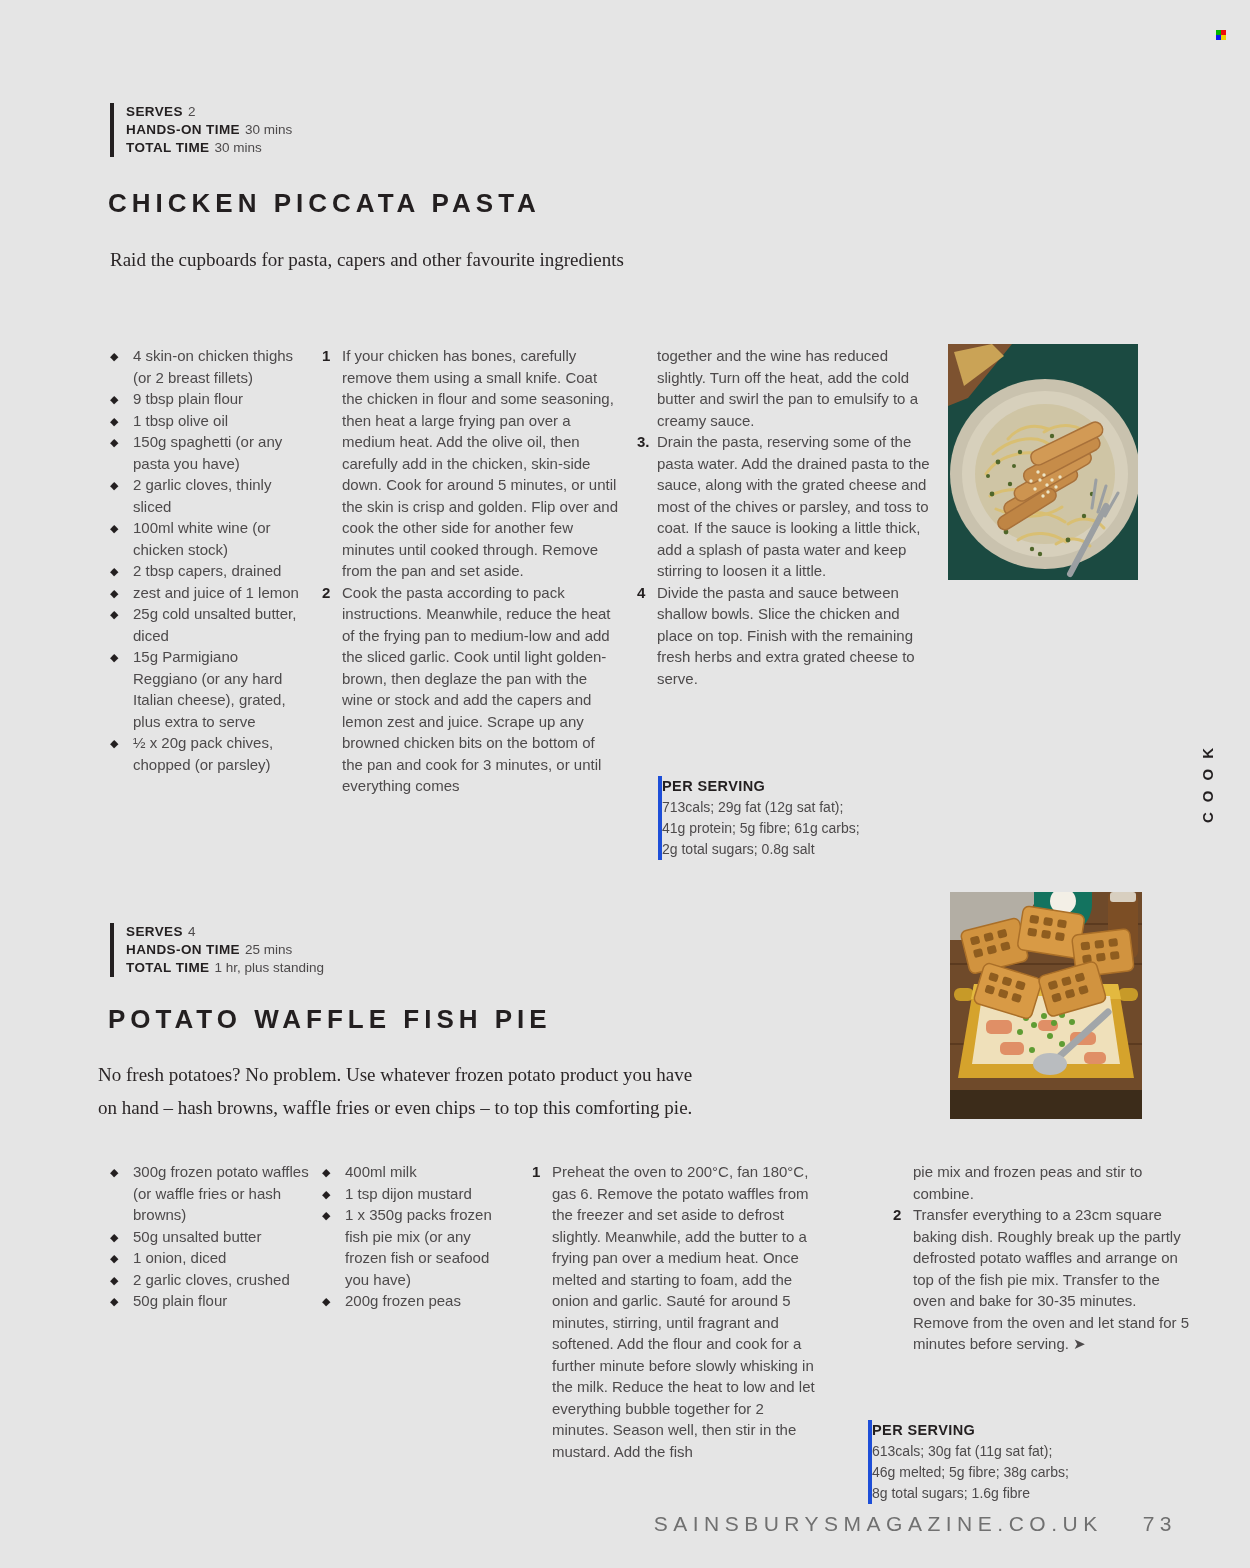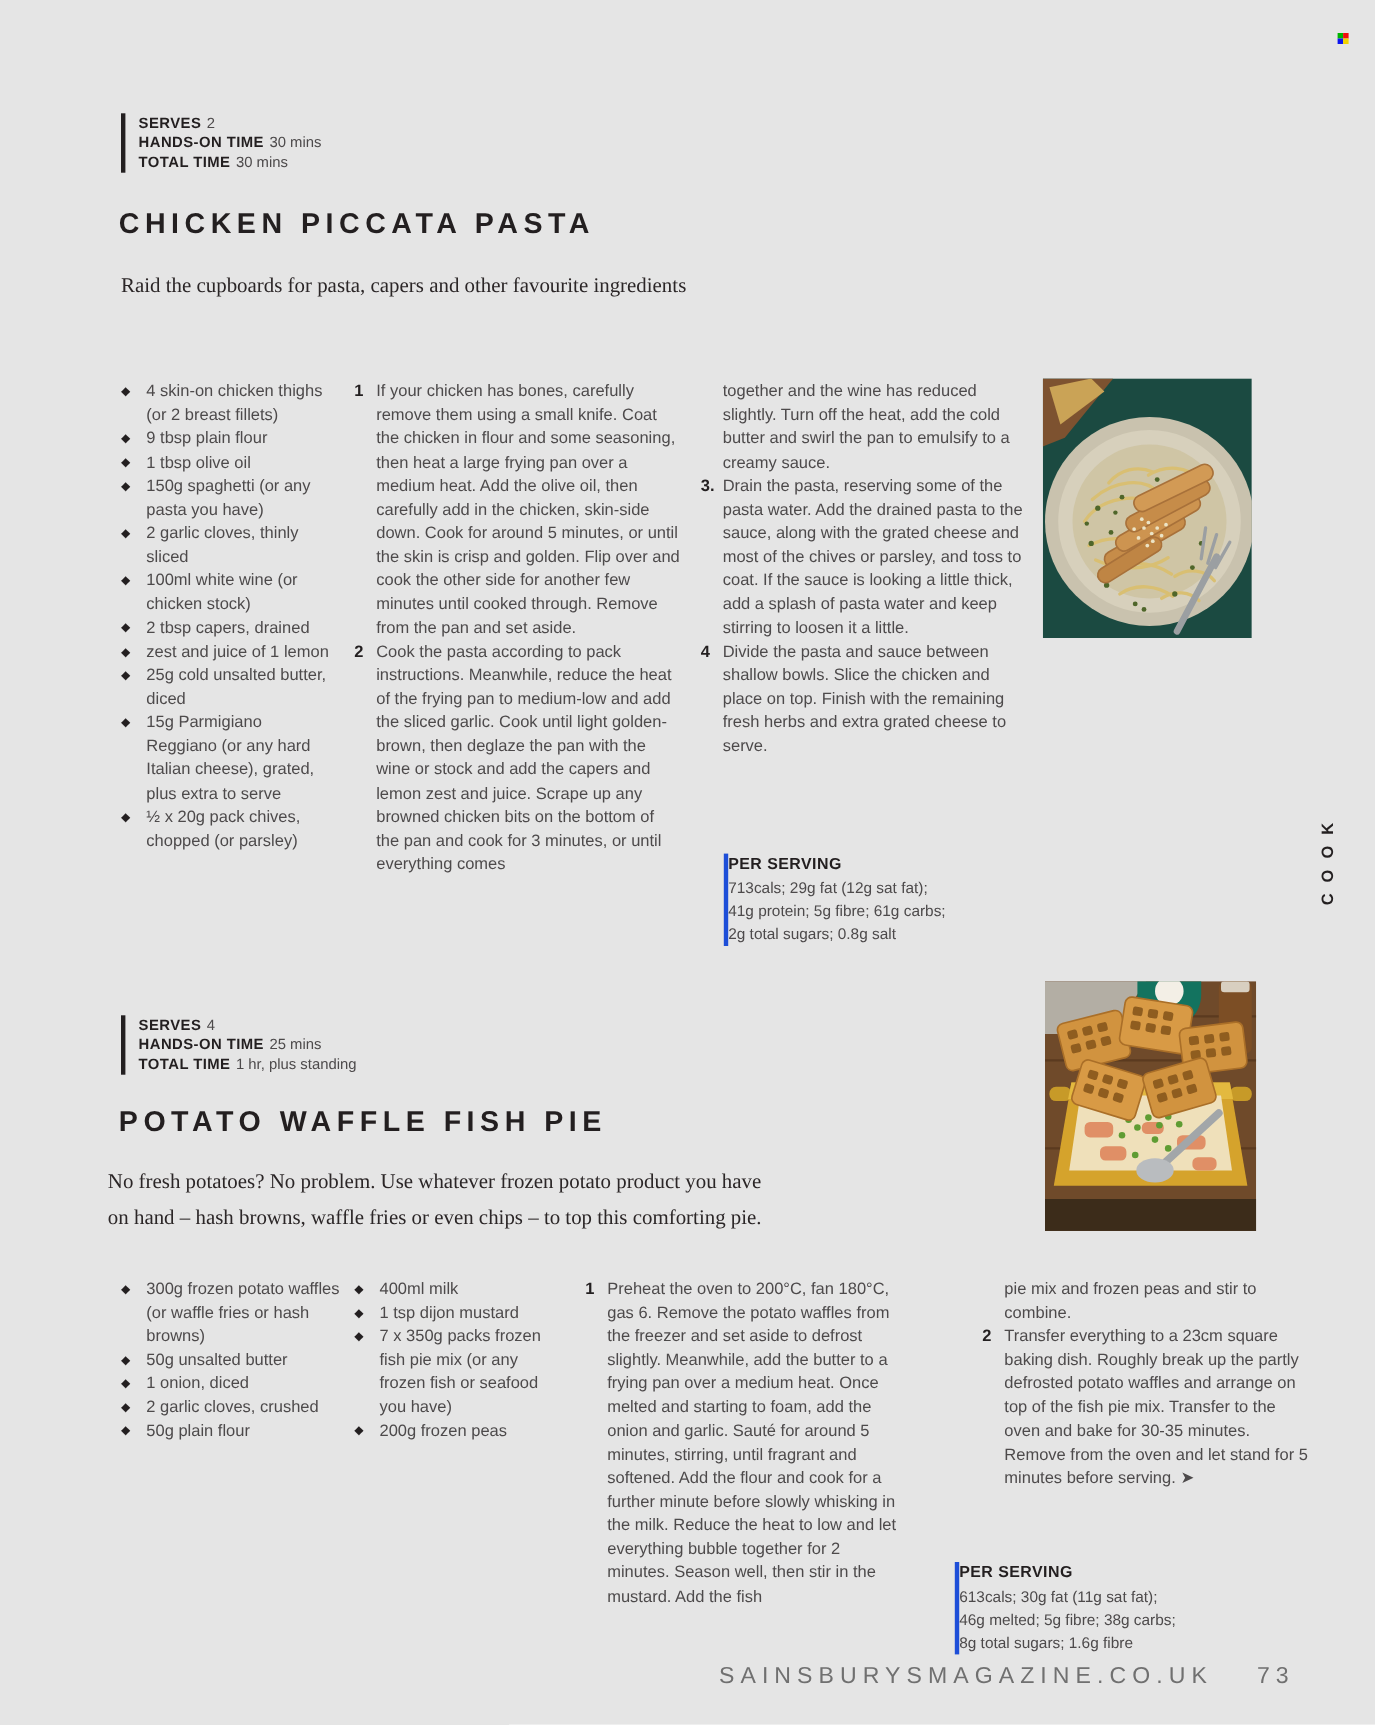--- a/index.html
+++ b/index.html
@@ -200,21 +200,21 @@
     <li class="ing"><span class="bullet">◆</span><span>300g frozen potato waffles (or waffle fries or hash browns)</span></li>
     <li class="ing"><span class="bullet">◆</span><span>50g unsalted butter</span></li>
     <li class="ing"><span class="bullet">◆</span><span>1 onion, diced</span></li>
     <li class="ing"><span class="bullet">◆</span><span>2 garlic cloves, crushed</span></li>
     <li class="ing"><span class="bullet">◆</span><span>50g plain flour</span></li>
   </ul>
 
   <ul class="ing-col" style="left:322px;top:1161px;width:178px;">
     <li class="ing"><span class="bullet">◆</span><span>400ml milk</span></li>
     <li class="ing"><span class="bullet">◆</span><span>1 tsp dijon mustard</span></li>
-    <li class="ing"><span class="bullet">◆</span><span>7 x 350g packs frozen fish pie mix (or any frozen fish or seafood you have)</span></li>
+    <li class="ing"><span class="bullet">◆</span><span>1 x 350g packs frozen fish pie mix (or any frozen fish or seafood you have)</span></li>
     <li class="ing"><span class="bullet">◆</span><span>200g frozen peas</span></li>
   </ul>
 
   <div class="m-col" style="left:532px;top:1161px;width:292px;">
     <div class="step"><span class="step-num">1</span><span>Preheat the oven to 200°C, fan 180°C, gas 6. Remove the potato waffles from the freezer and set aside to defrost slightly. Meanwhile, add the butter to a frying pan over a medium heat. Once melted and starting to foam, add the onion and garlic. Sauté for around 5 minutes, stirring, until fragrant and softened. Add the flour and cook for a further minute before slowly whisking in the milk. Reduce the heat to low and let everything bubble together for 2 minutes. Season well, then stir in the mustard. Add the fish</span></div>
   </div>
 
   <div class="m-col" style="left:893px;top:1161px;width:296px;">
     <div class="step"><span class="step-num"></span><span>pie mix and frozen peas and stir to combine.</span></div>
     <div class="step"><span class="step-num">2</span><span>Transfer everything to a 23cm square baking dish. Roughly break up the partly defrosted potato waffles and arrange on top of the fish pie mix. Transfer to the oven and bake for 30-35 minutes. Remove from the oven and let stand for 5 minutes before serving. ➤</span></div>

